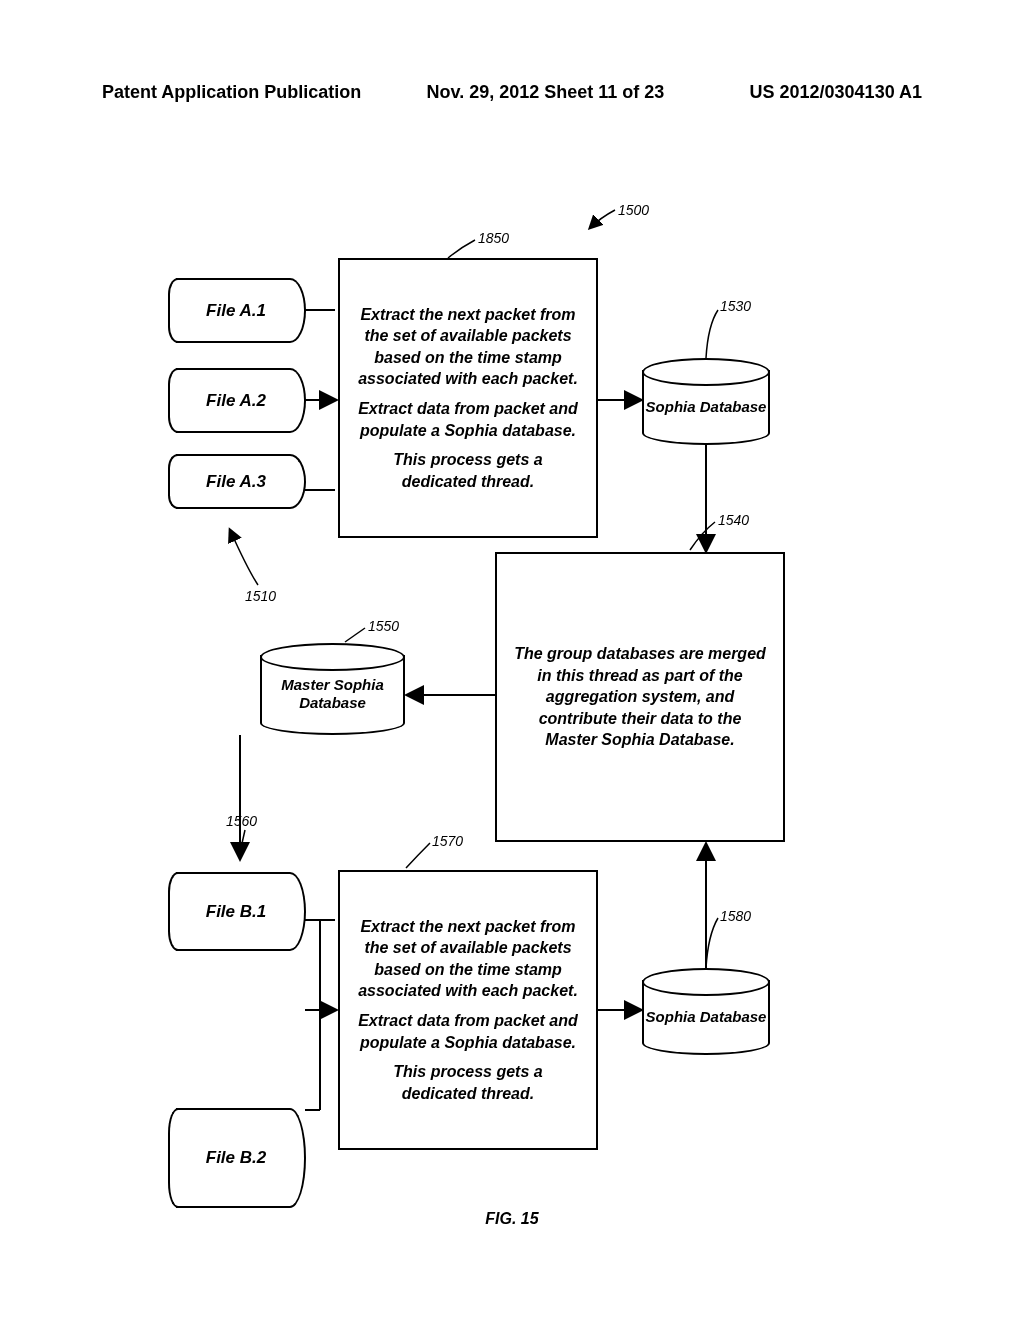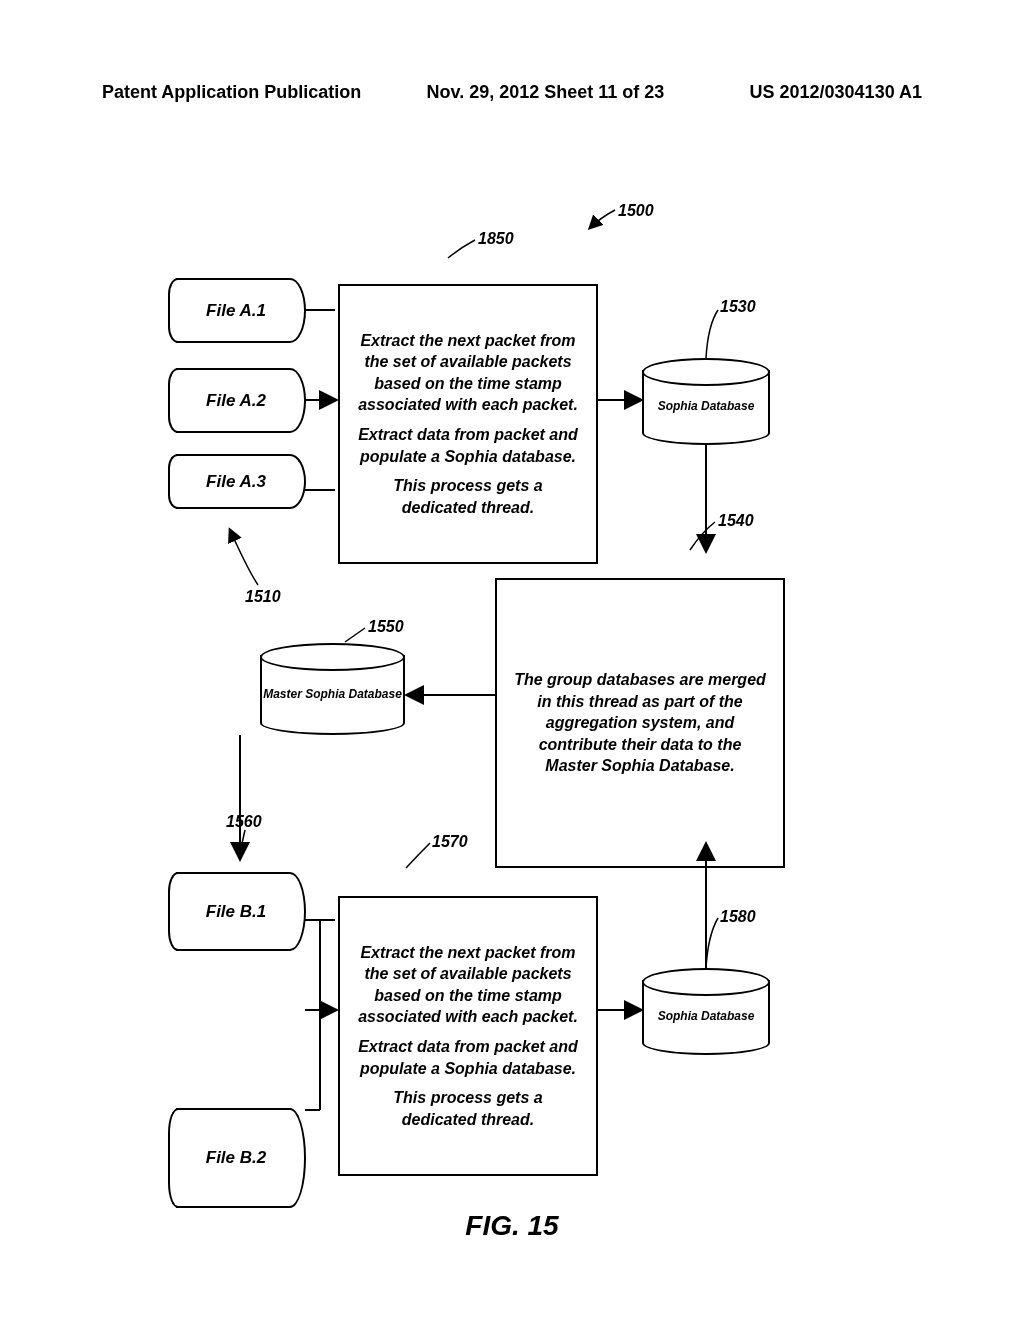--- a/index.html
+++ b/index.html
@@ -67,62 +67,61 @@
     border: 2px solid #000;
     font-style: italic;
     font-weight: bold;
     font-size: 16px;
     text-align: center;
     padding: 12px 14px;
     line-height: 1.35;
     display: flex;
     flex-direction: column;
     justify-content: center;
-    margin-top: 26px;
   }
   .proc-box p { margin-bottom: 8px; }
   .proc-box p:last-child { margin-bottom: 0; }
   .db {
     position: absolute;
     border: 2px solid #000;
     border-top: none;
     border-radius: 0 0 50% 50% / 0 0 12px 12px;
     font-style: italic;
     font-weight: bold;
-    font-size: 12px;
+    font-size: 15px;
     text-align: center;
     display: flex;
     align-items: center;
     justify-content: center;
     line-height: 1.2;
   }
   .db::before {
     content: "";
     position: absolute;
     top: -12px;
     left: -2px;
     right: -2px;
     height: 24px;
     border: 2px solid #000;
     border-radius: 50% / 50%;
   }
   .ref {
     position: absolute;
     font-style: italic;
+    font-weight: normal;
+    font-size: 14px;
+  }
+  .fig-label {
+    position: absolute;
+    left: 0;
+    width: 1024px;
+    text-align: center;
+    font-style: italic;
     font-weight: bold;
     font-size: 16px;
-  }
-  .fig-label {
-    position: absolute;
-    left: 0;
-    width: 1024px;
-    text-align: center;
-    font-style: italic;
-    font-weight: bold;
-    font-size: 28px;
   }
   svg.lines {
     position: absolute;
     top: 0;
     left: 0;
     width: 1024px;
     height: 1100px;
     overflow: visible;
   }
 </style>

